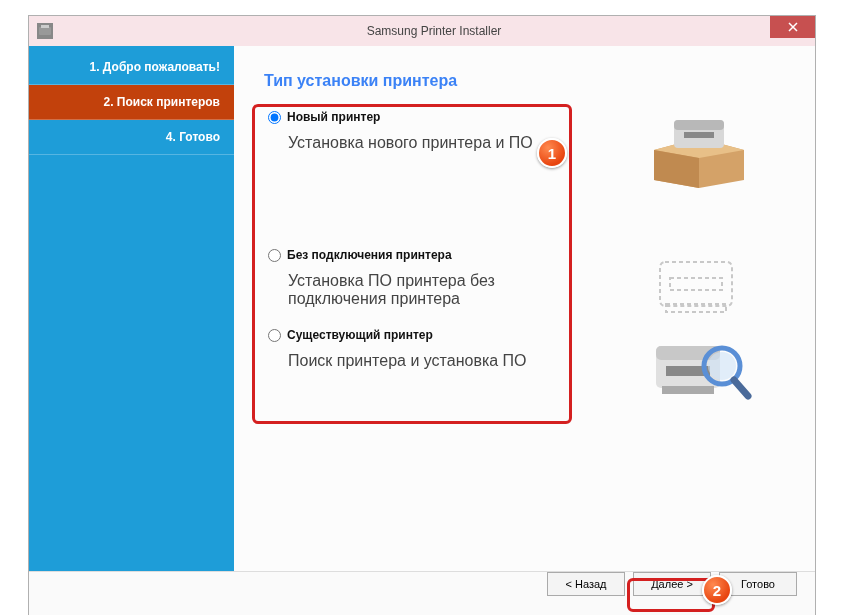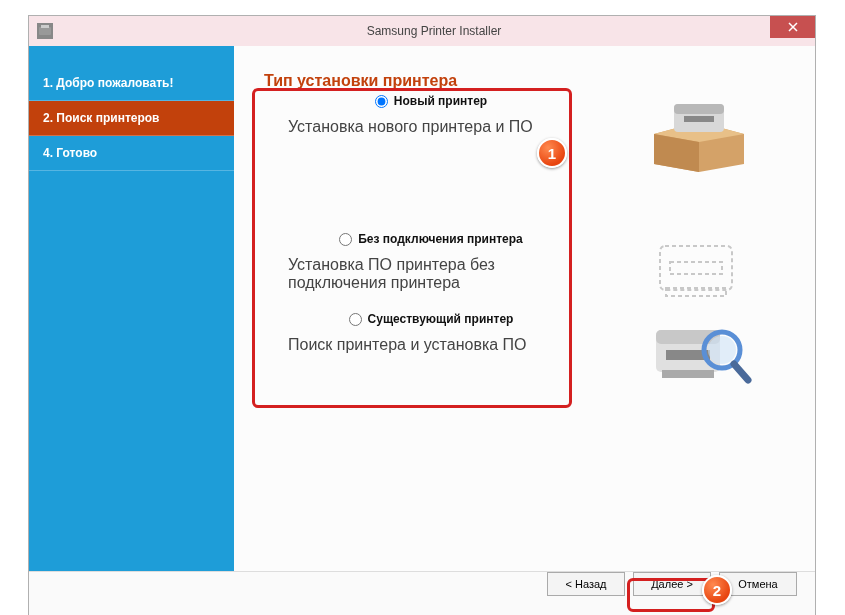--- a/index.html
+++ b/index.html
@@ -7,33 +7,33 @@
     
     .window-border { position: absolute; top: 15px; left: 28px; width: 788px; height: 605px; border: 1px solid #b0b0b0; background: #fff; }
     
     .titlebar { height: 30px; background: #f8e4e8; display: flex; align-items: center; position: relative; }
     .titlebar-icon { width: 16px; height: 16px; margin-left: 8px; background: #888; display: inline-block; }
     .titlebar-title { flex: 1; text-align: center; font-size: 12px; color: #444; }
     .close-btn { width: 45px; height: 22px; background: #c75050; color: #fff; display: flex; align-items: center; justify-content: center; font-size: 13px; position: absolute; right: 0; top: 0; cursor: pointer; }
     
     .content { display: flex; height: 525px; background: #fcfcfc; }
     
-    .sidebar { width: 205px; background: #1e9dd8; padding-top: 20px; }
+    .sidebar { width: 205px; background: #1e9dd8; padding-top: 4px; text-align: right; }
     .sidebar-item { padding: 10px 14px; color: #fff; font-size: 12px; font-weight: bold; border-bottom: 1px solid rgba(255,255,255,0.25); cursor: pointer; }
     .sidebar-item.active { background: #c2410c; }
     
     .main { flex: 1; padding: 26px 30px 10px 30px; position: relative; }
-    .page-title { font-size: 16px; font-weight: bold; color: #c2410c; margin-bottom: 4px; }
+    .page-title { font-size: 16px; font-weight: bold; color: #3b82f6; margin-bottom: 20px; }
     
     .options-wrap { position: relative; }
     .annotation-box-1 { position: absolute; top: -6px; left: -12px; width: 320px; height: 320px; border: 3px solid #d42020; border-radius: 6px; pointer-events: none; }
     
     .option-row { display: flex; align-items: flex-start; margin-bottom: 60px; position: relative; }
     .option-text { width: 330px; padding-left: 4px; }
-    .radio-line { display: flex; align-items: center; gap: 6px; cursor: pointer; justify-content: center; }
+    .radio-line { display: flex; align-items: center; gap: 6px; cursor: pointer; }
     .radio-line input { margin: 0; }
     .radio-label { font-size: 12px; font-weight: bold; color: #111; }
     .option-desc { font-size: 16px; color: #444; margin-top: 10px; margin-left: 20px; }
     .option-image { width: 140px; display: flex; align-items: center; justify-content: center; margin-left: 35px; }
     
     .footer { height: 48px; border-top: 1px solid #ddd; display: flex; justify-content: flex-end; padding-right: 18px; gap: 8px; background: #fafafa; position: relative; }
     .btn { min-width: 78px; height: 24px; font-size: 11px; border: 1px solid #aaa; background: #f4f4f4; cursor: pointer; padding: 0 10px; }
     
     .annotation-box-2 { position: absolute; border: 3px solid #d42020; border-radius: 6px; pointer-events: none; right: 100px; top: 6px; width: 88px; height: 34px; }
     
@@ -134,18 +134,18 @@
           </div>
         </div>
       </div>
     </div>
   </div>
 
   <div class="footer">
     <div class="annotation-box-2"></div>
     <button class="btn">&lt; Назад</button>
     <button class="btn">Далее &gt;</button>
-    <button class="btn">Отмена</button>
+    <button class="btn">Готово</button>
   </div>
 </div>
 
 <div class="badge badge-1">1</div>
 <div class="badge badge-2">2</div>
 
 </body></html>

